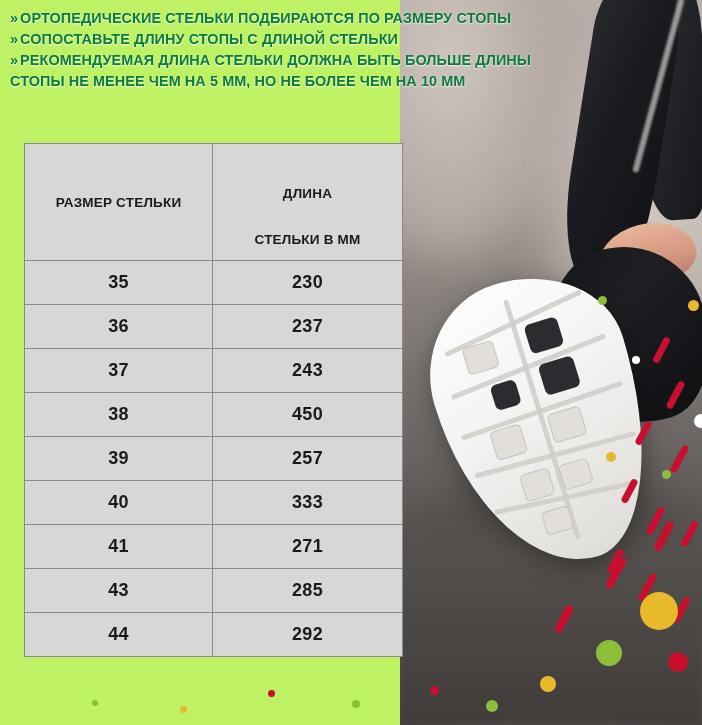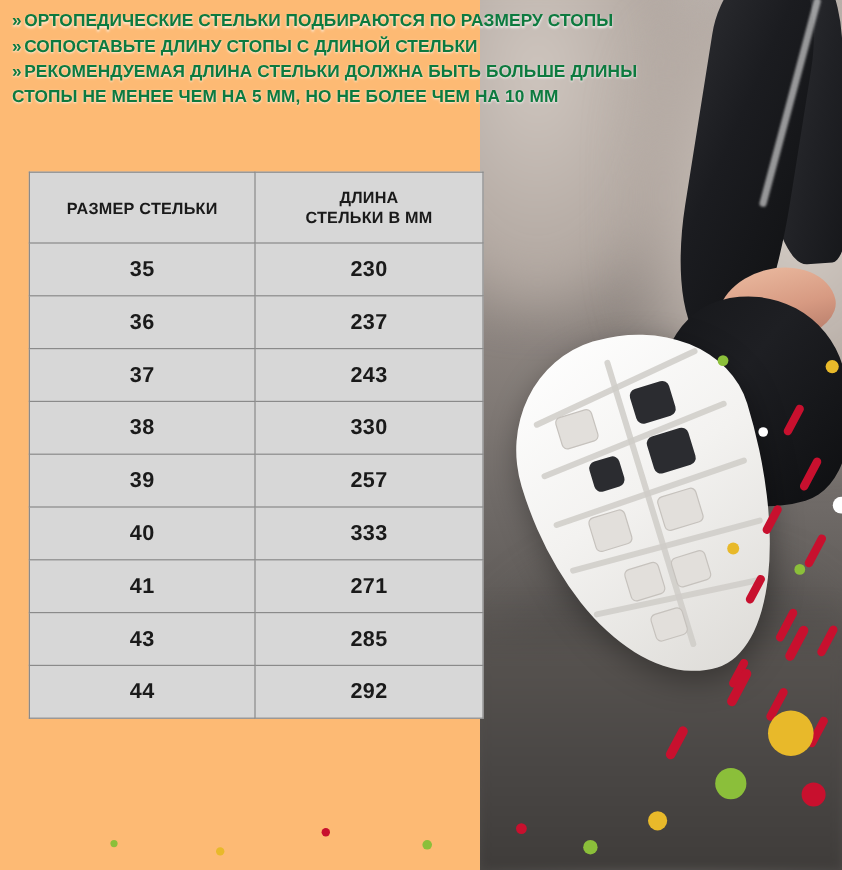--- a/index.html
+++ b/index.html
@@ -11,21 +11,21 @@
     height: 725px;
     overflow: hidden;
     font-family: "Liberation Sans", sans-serif;
     background: #ffffff;
   }
   .poster {
     position: relative;
     width: 702px;
     height: 725px;
     overflow: hidden;
-    background: #fdba74;
+    background: #bef264;
   }
 
   
   .photo {
     position: absolute;
     left: 400px;
     top: 0;
     width: 302px;
     height: 725px;
     overflow: hidden;
@@ -209,21 +209,21 @@
     padding: 12px 4px;
     letter-spacing: 0.2px;
   }
   table.sizes td {
     font-size: 18px;
     padding: 11px 4px;
     letter-spacing: 0.3px;
   }
   table.sizes col.c1 { width: 188px; }
   table.sizes col.c2 { width: 190px; }
-  .th-two-line { display: block; }
+  .th-two-line { display: block; margin-top: 29px; }
 </style>
 </head>
 <body>
 
 <div class="poster">
 
   <div class="photo">
     <div class="bg-blur1"></div>
     <div class="bg-blur2"></div>
     <div class="bg-blur3"></div>
@@ -327,21 +327,21 @@
         <tr>
           <td>36</td>
           <td>237</td>
         </tr>
         <tr>
           <td>37</td>
           <td>243</td>
         </tr>
         <tr>
           <td>38</td>
-          <td>330</td>
+          <td>450</td>
         </tr>
         <tr>
           <td>39</td>
           <td>257</td>
         </tr>
         <tr>
           <td>40</td>
           <td>333</td>
         </tr>
         <tr>

